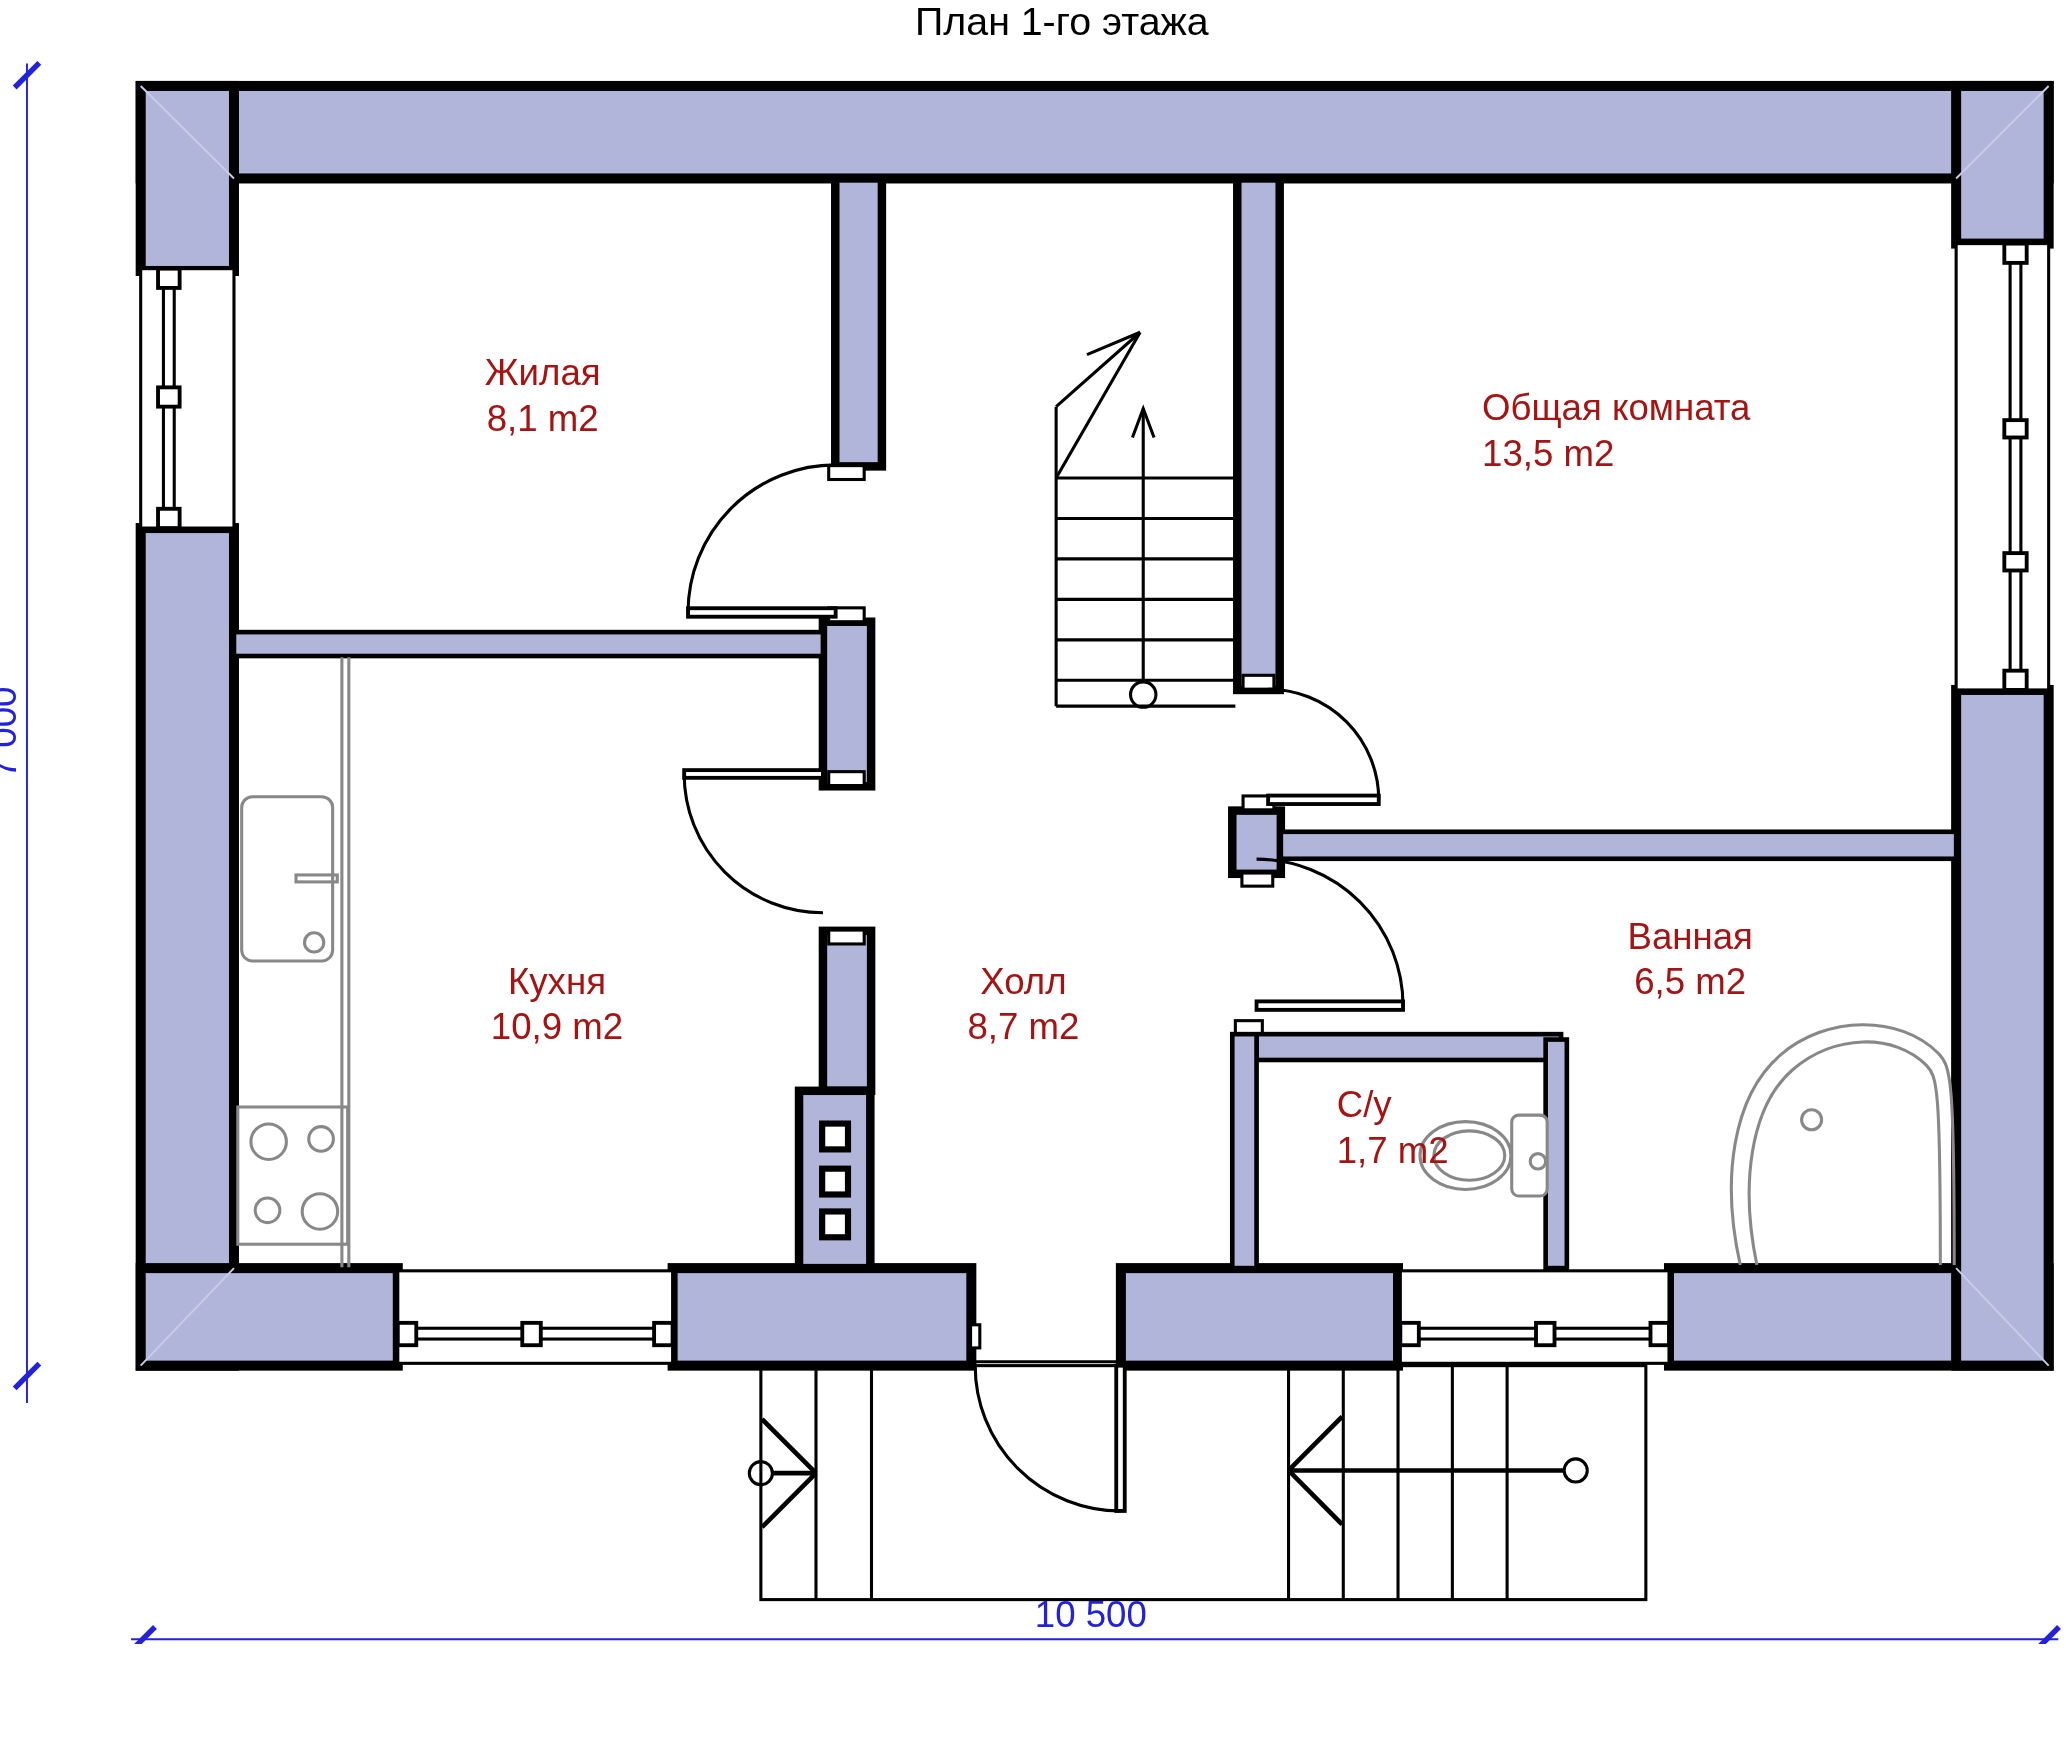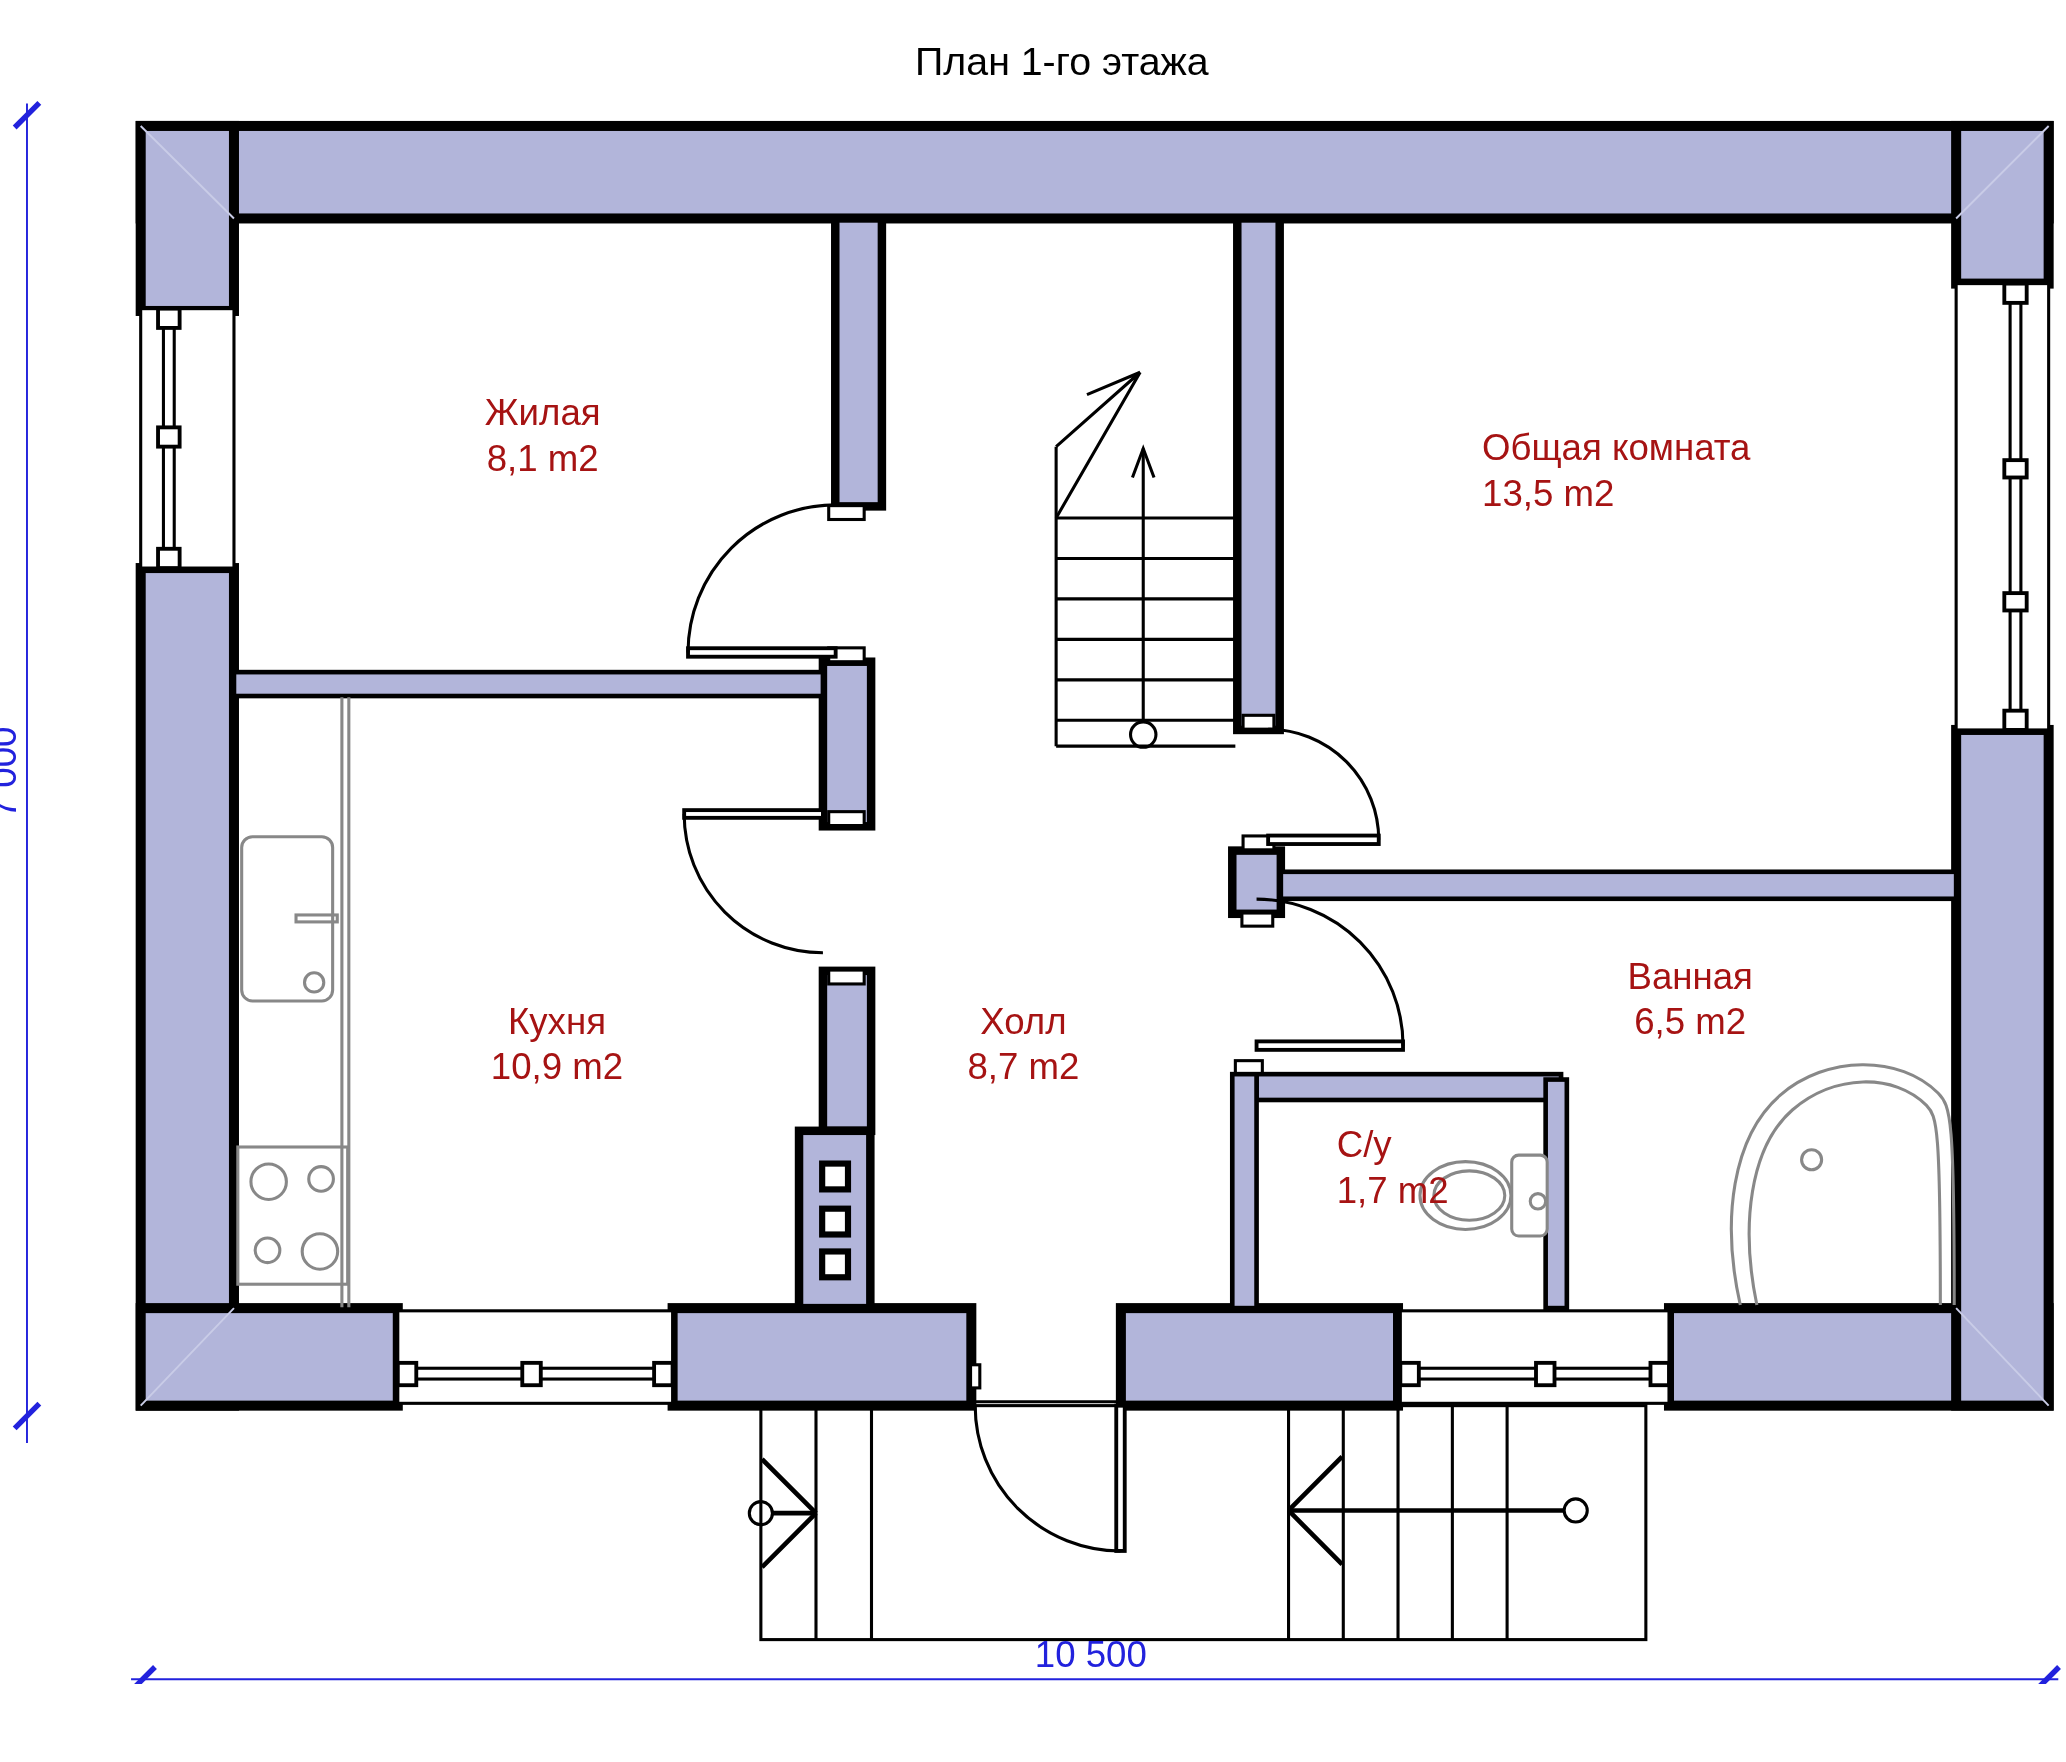--- a/index.html
+++ b/index.html
@@ -1,16 +1,16 @@
 <!DOCTYPE html>
 <html style="--wall_fill: #b2b5da; --outline: #000000; --label: #a61313; --dimension: #2222dd; --fixture: #888888; --seam: #c9cce7;font-size:6.6px"><head>
 <meta charset="utf-8">
 <style>
   html,body{margin:0;padding:0;background:#ffffff;}
-  .page{width:100%;display:flex;justify-content:center;background:#0f172a;margin-top:40px;}
+  .page{width:100%;display:flex;justify-content:center;background:#0f172a;}
   svg{width:100%;height:auto;display:block;background:#fff;}
   .wall{fill:var(--wall_fill);stroke:var(--outline);stroke-width:26;}
   .iwall{fill:var(--wall_fill);stroke:var(--outline);stroke-width:22;}
   .twall{fill:var(--wall_fill);stroke:var(--outline);stroke-width:12;}
   .win{fill:#ffffff;stroke:var(--outline);stroke-width:8;}
   .glz{fill:#ffffff;stroke:var(--outline);stroke-width:8;}
   .mul{fill:#ffffff;stroke:var(--outline);stroke-width:10;}
   .leaf{fill:#ffffff;stroke:var(--outline);stroke-width:10;}
   .arc{fill:none;stroke:var(--outline);stroke-width:8;}
   .thin{fill:none;stroke:var(--outline);stroke-width:8;}

